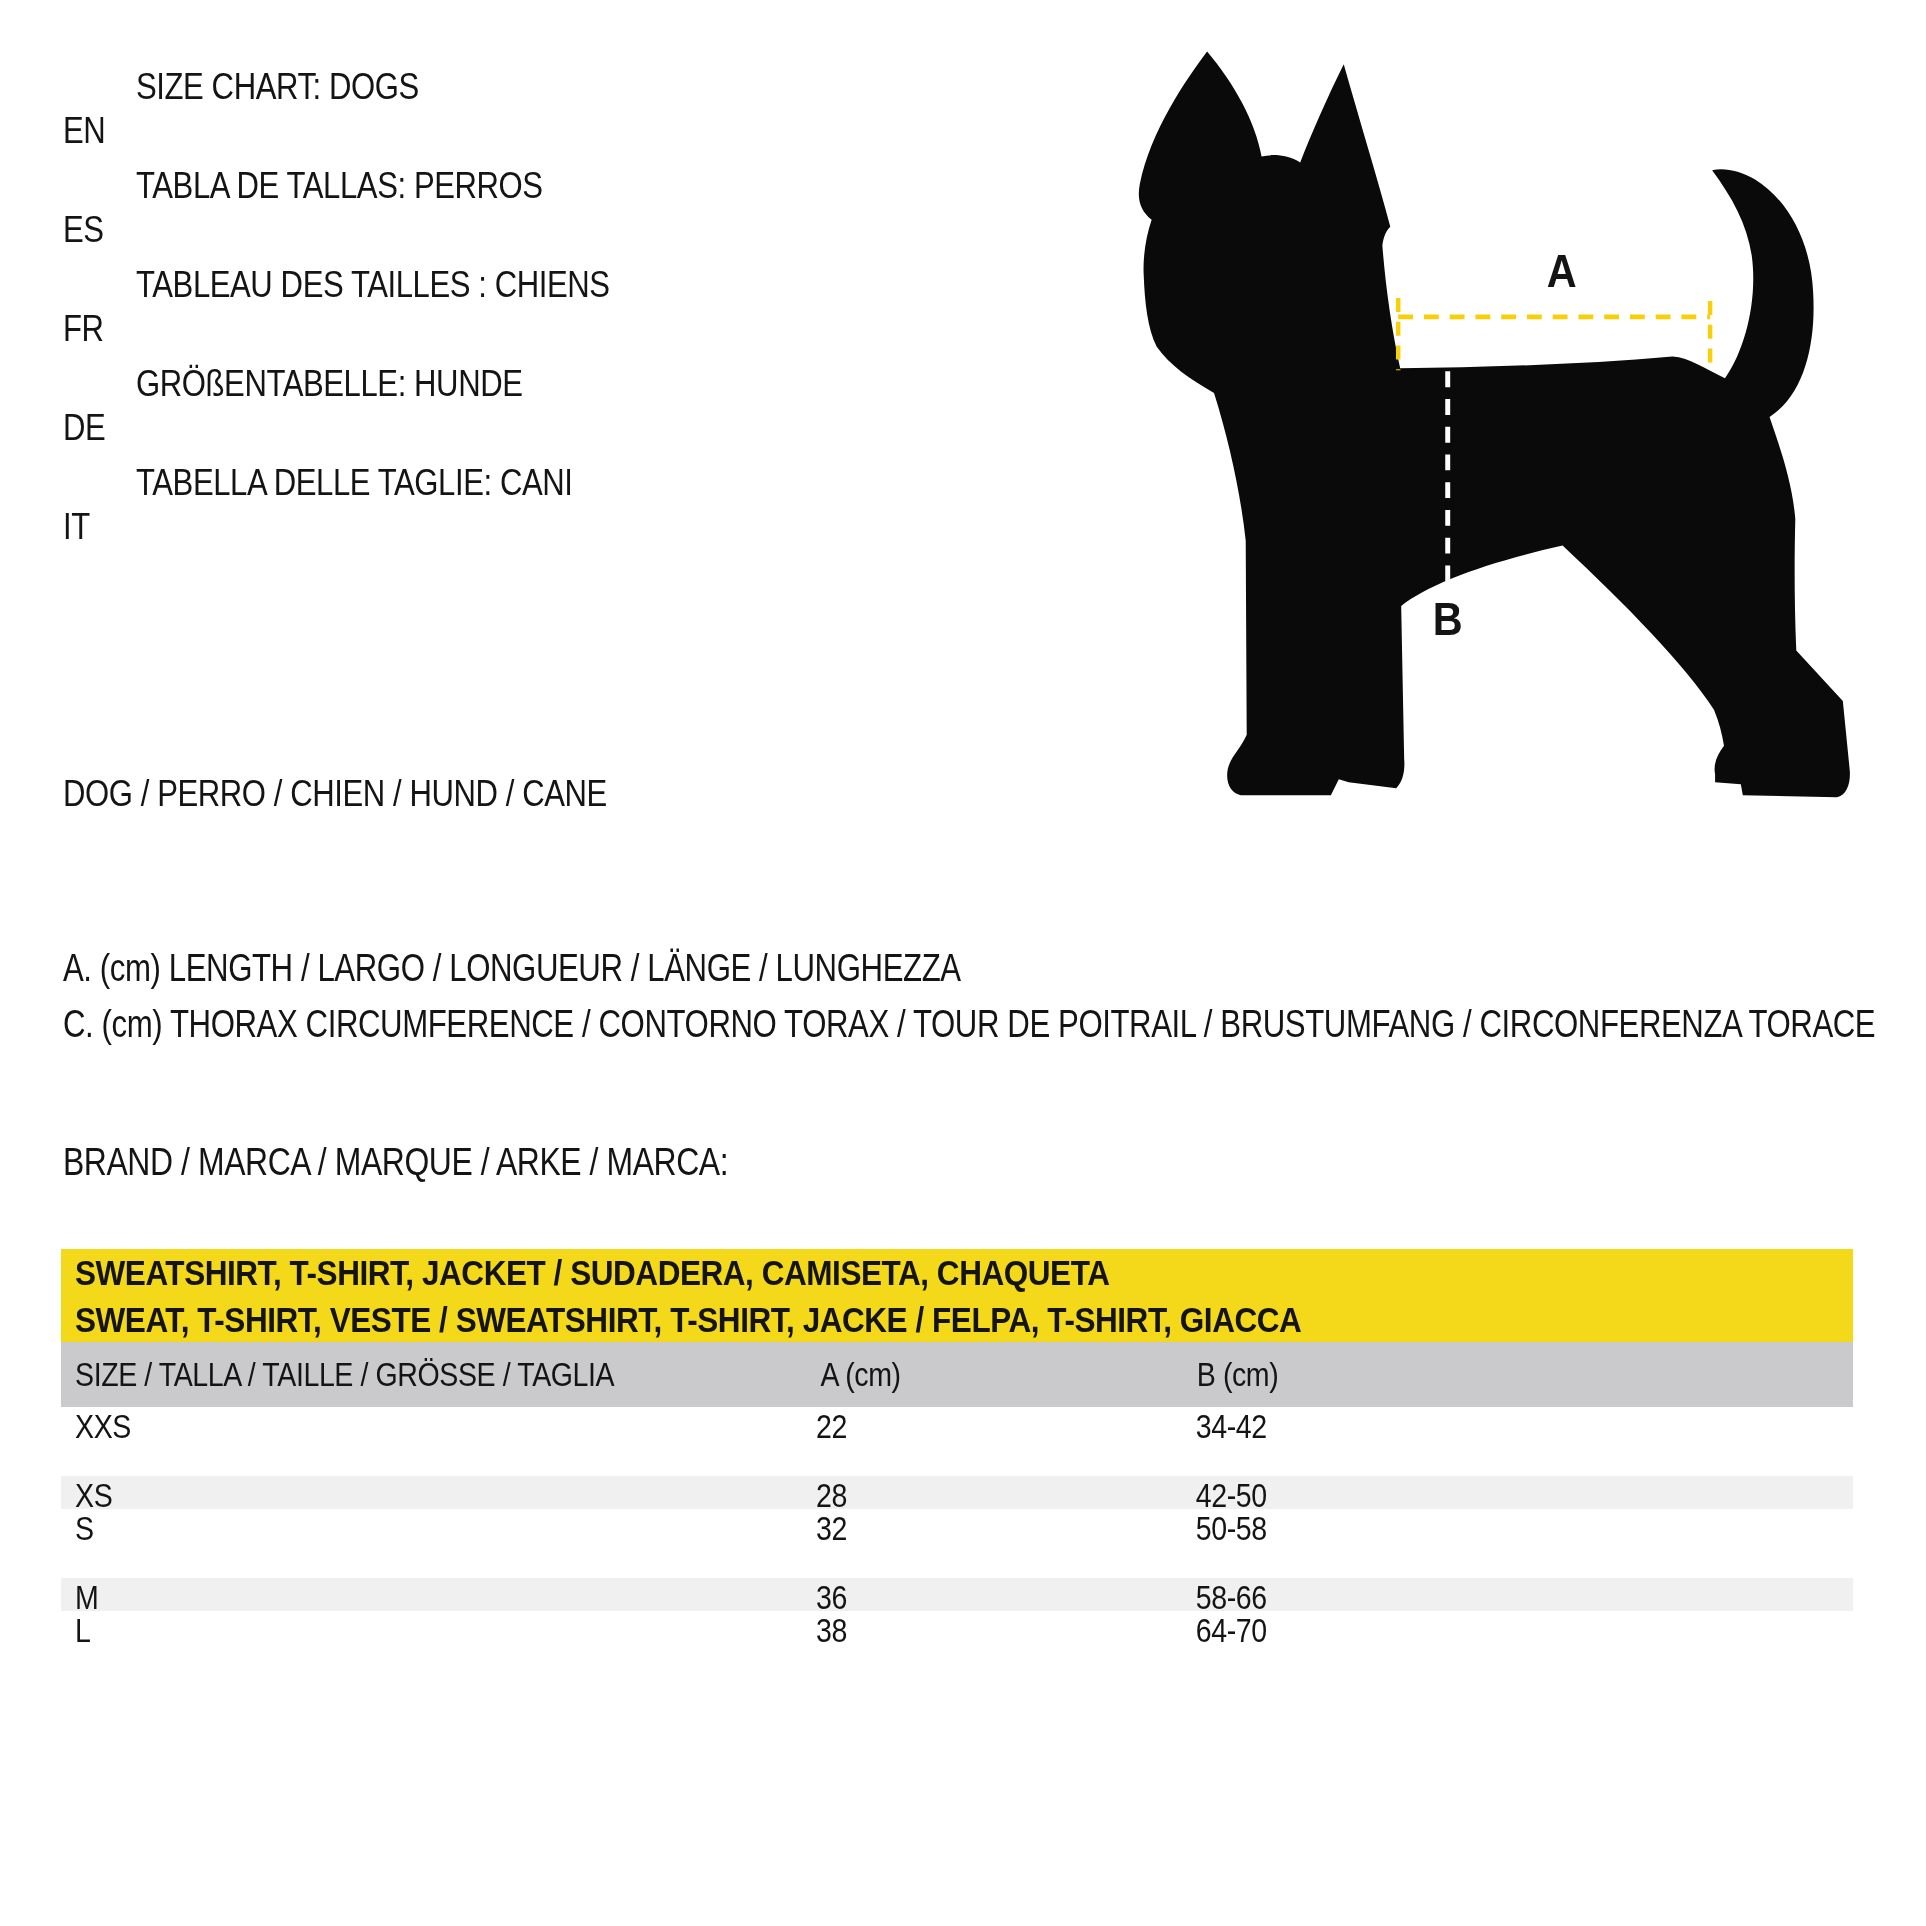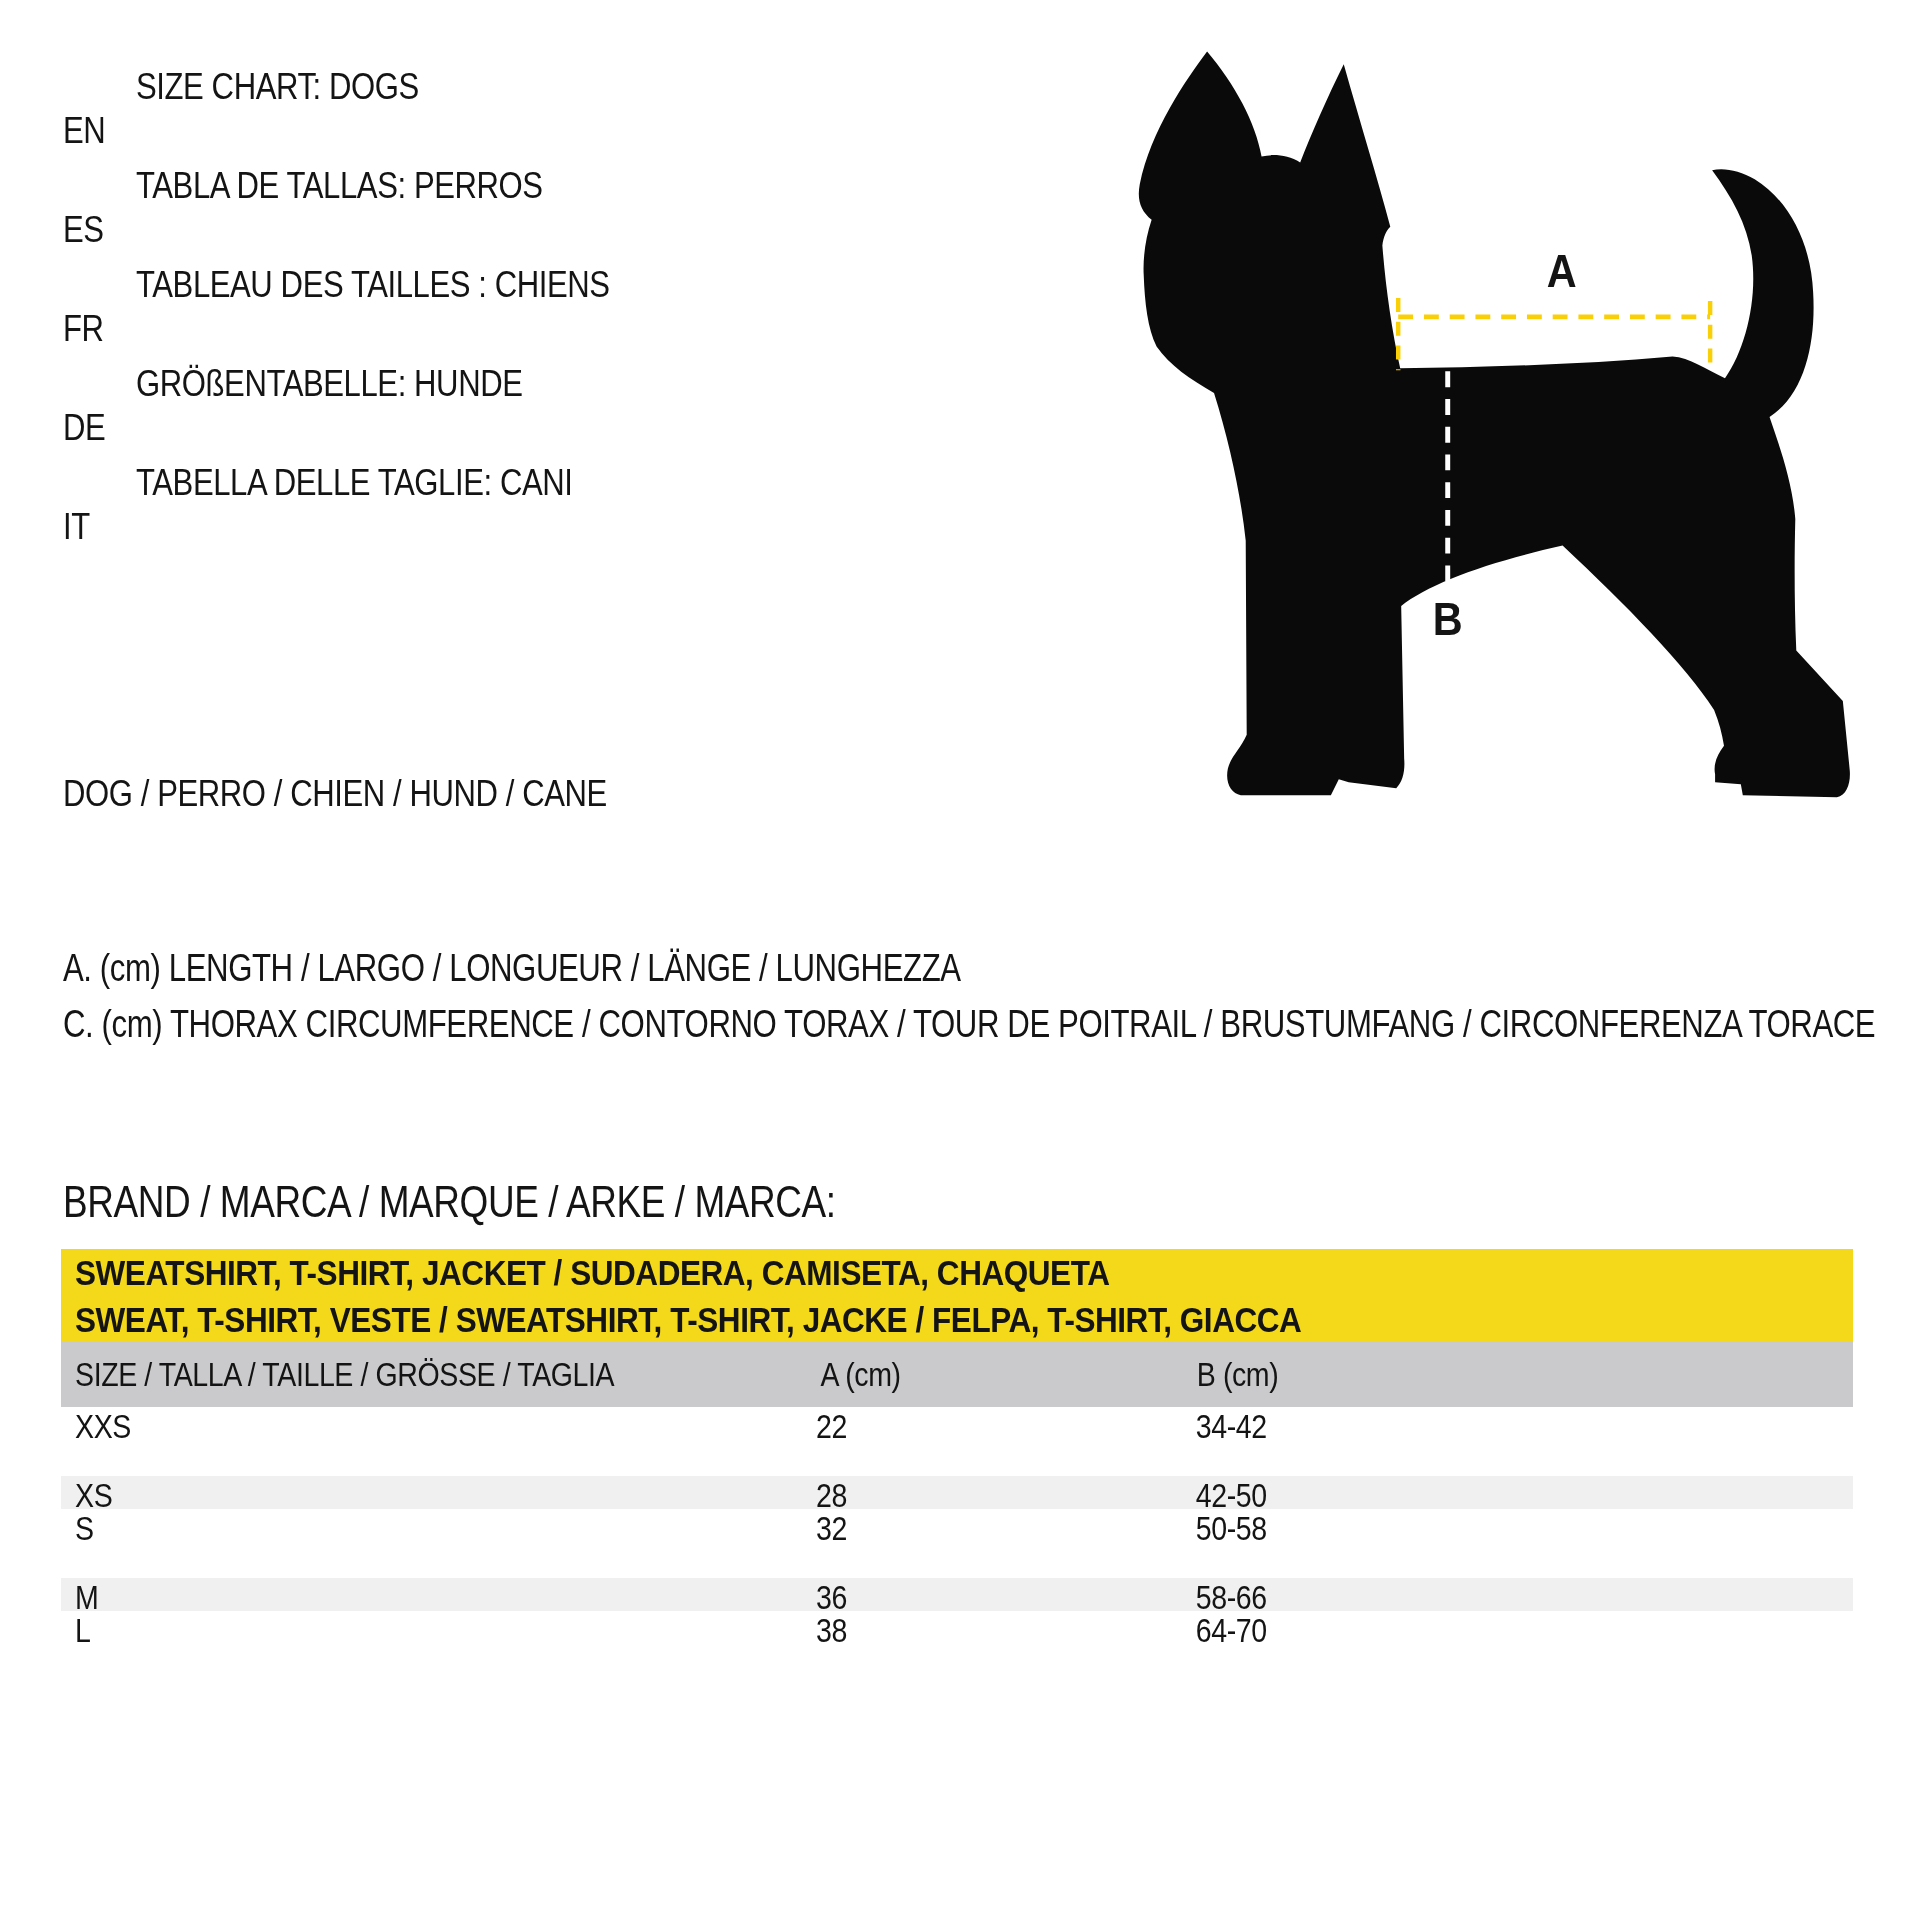--- a/index.html
+++ b/index.html
@@ -19,21 +19,21 @@
   .lang-code{width:73px;flex:0 0 73px;margin-top:44px;}
 
   .dog-svg{position:absolute;left:0;top:0;}
 
   .marker{position:absolute;width:83px;text-align:center;font-size:46px;font-weight:bold;}
   #marker-a{left:1520px;top:244px;}
   #marker-b{left:1406px;top:592px;}
 
   .dog-caption{position:absolute;left:63px;top:773px;font-size:37px;}
   .measures{position:absolute;left:63px;top:940px;font-size:38px;line-height:56px;}
-  .brand-line{position:absolute;left:63px;top:1141px;font-size:44px;margin-top:36px;}
+  .brand-line{position:absolute;left:63px;top:1141px;font-size:38px;}
 
   .size-table{position:absolute;left:61px;top:1249px;width:1792px;}
   .banner{background:var(--yellow-band,#F4D91B);height:93px;display:flex;flex-direction:column;justify-content:flex-start;padding-left:14px;box-sizing:border-box;}
   .banner-line{font-size:35px;font-weight:bold;line-height:47px;}
   .trow{display:grid;grid-template-columns:752px 376px 238px 1fr;align-items:center;height:33px;font-size:34px;}
   .trow .c1{padding-left:14px;}
   .trow .c2,.trow .c3{text-align:left;}
   .thead{background:var(--header-gray,#CACACC);height:65px;}
   .stripe{background:var(--stripe-gray,#F0F0F1);margin-top:36px;}
 </style>

